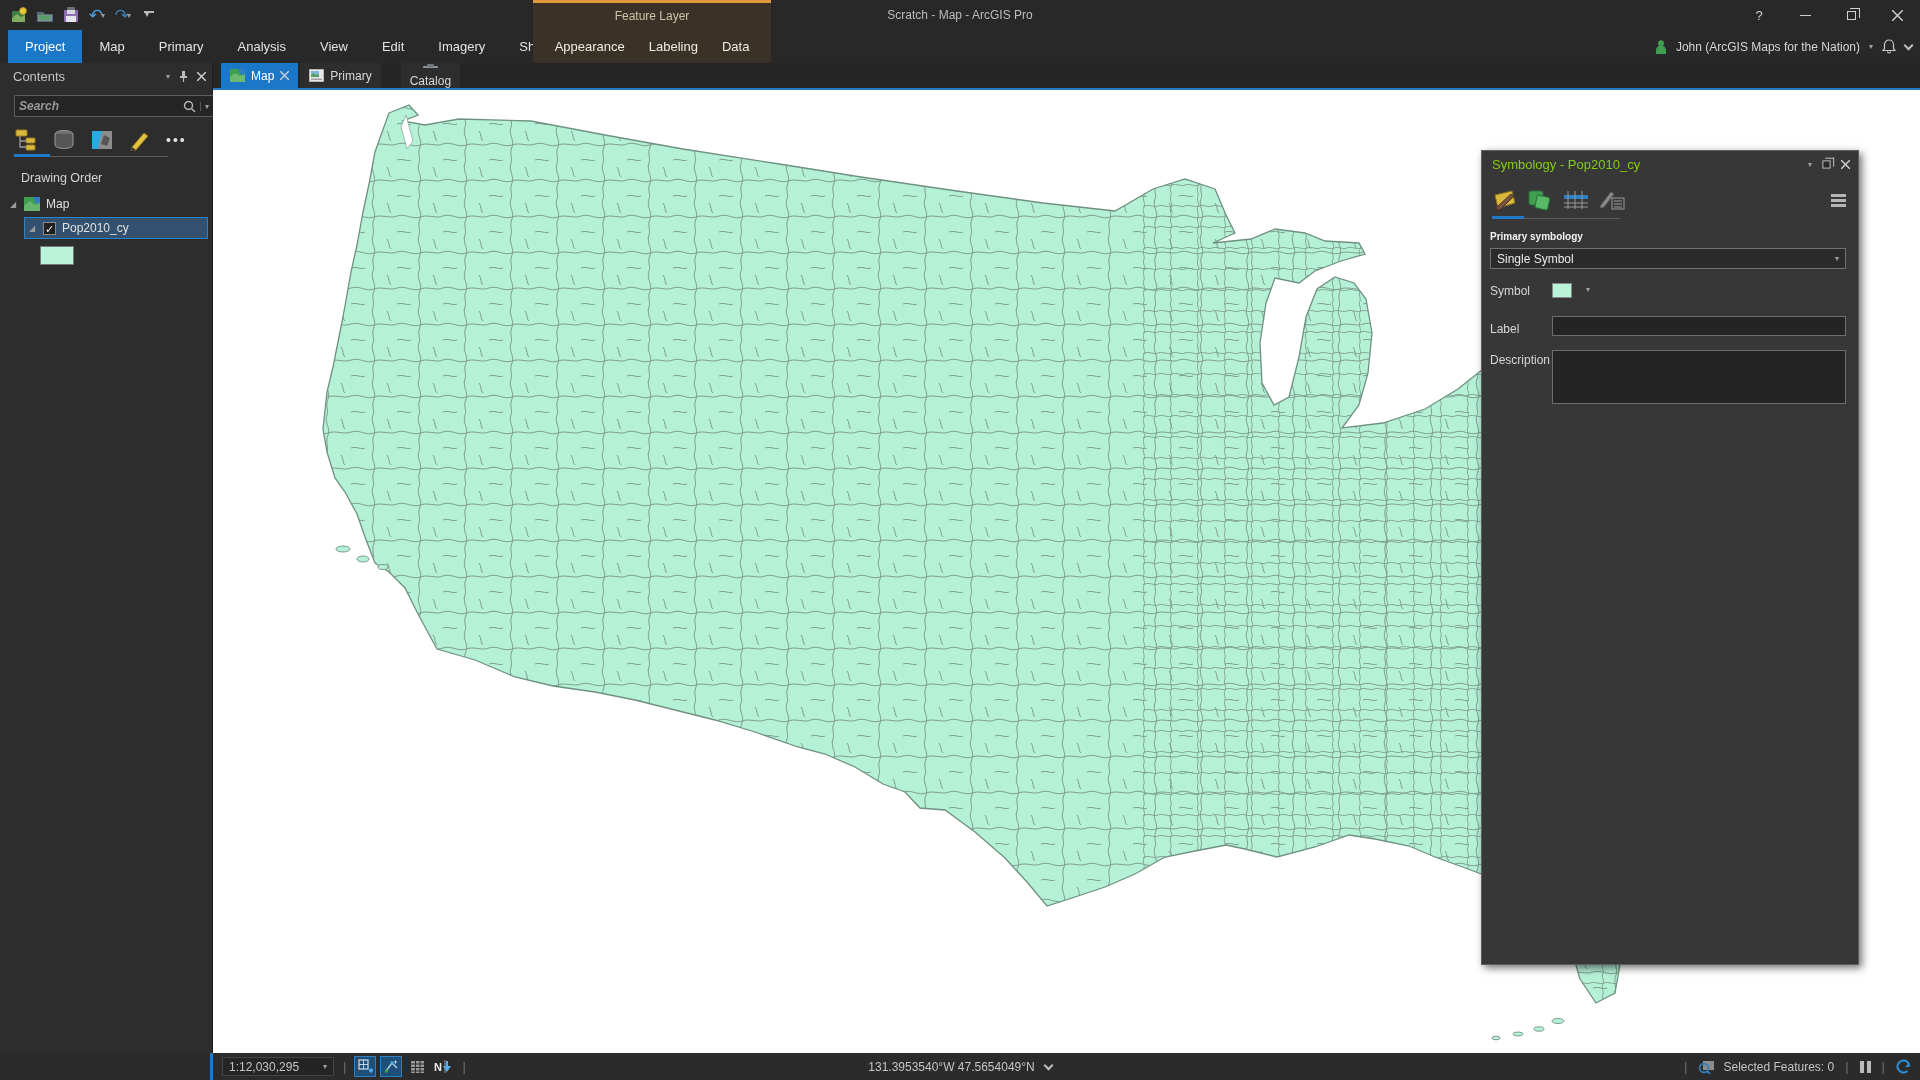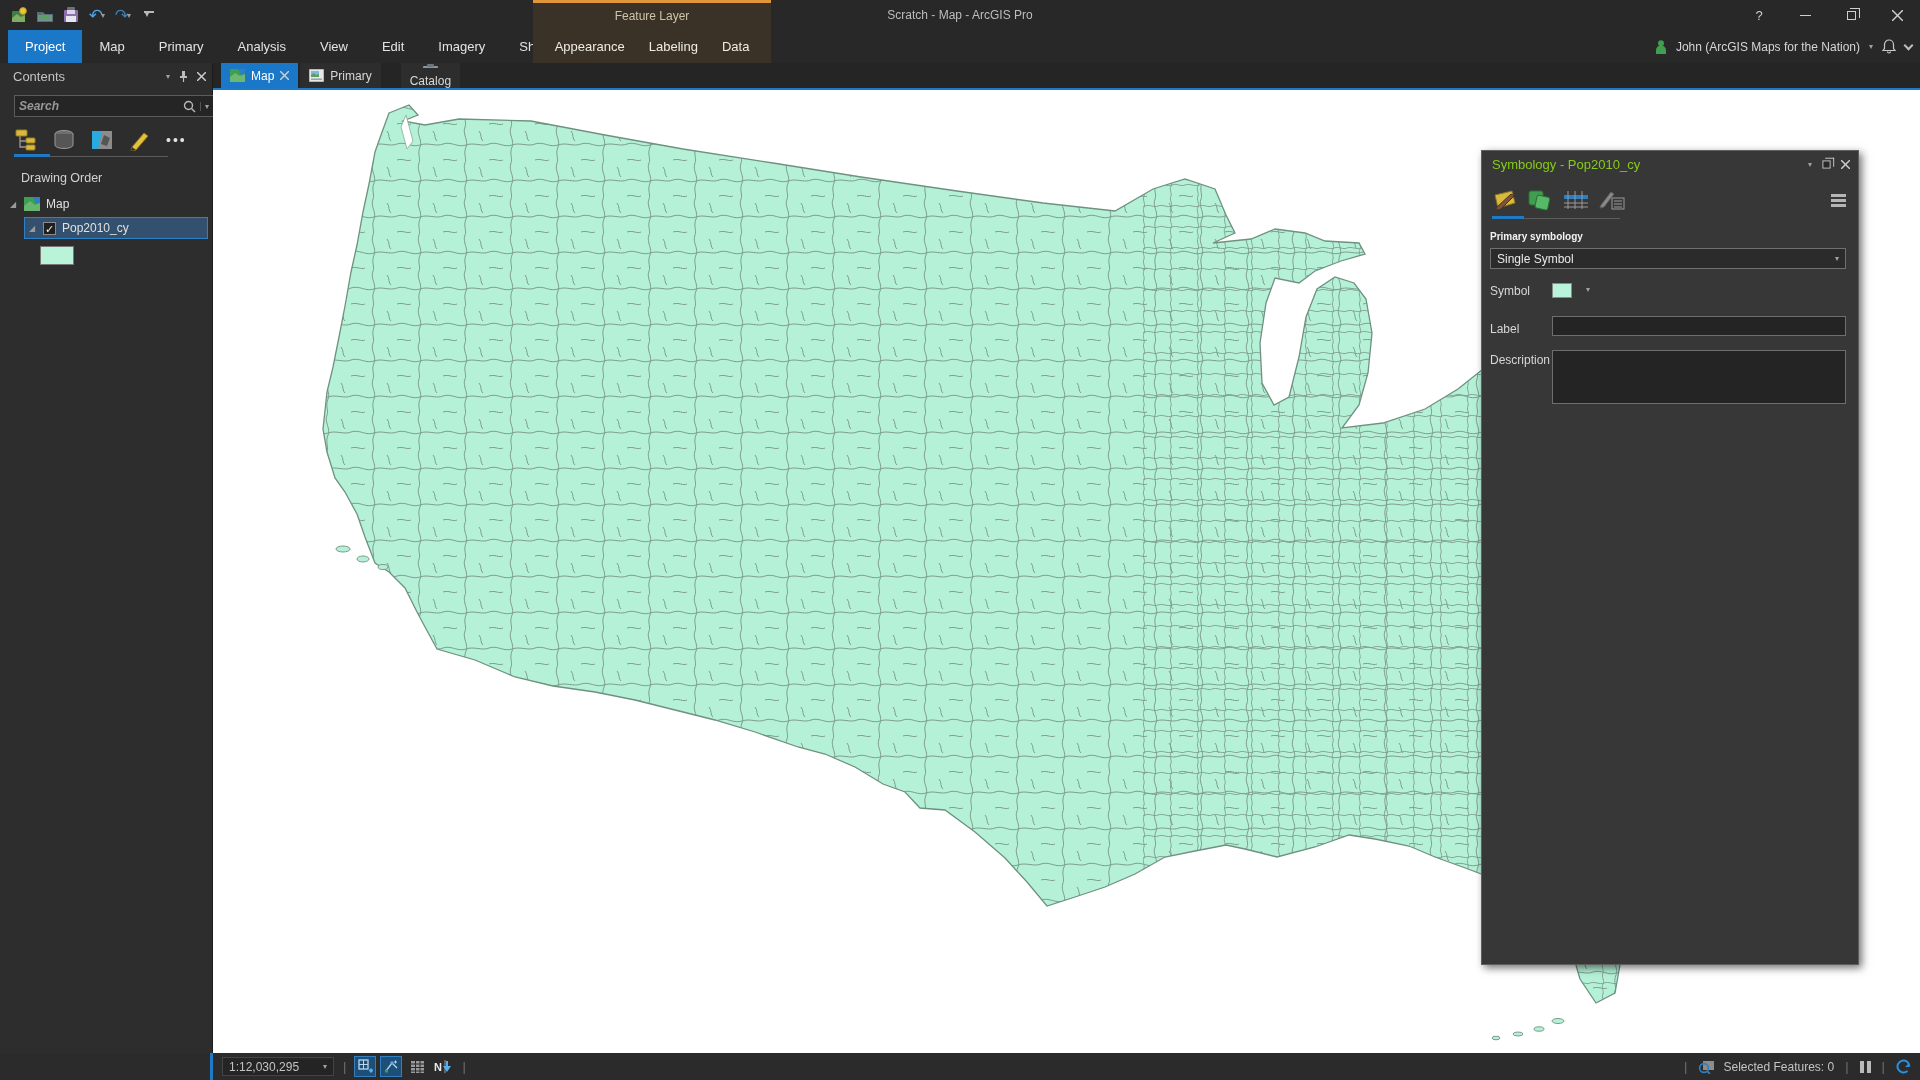--- a/index.html
+++ b/index.html
@@ -463,20 +463,24 @@
       <span class="sb-ico">
         <svg width="18" height="15">
             <text x="0" y="12" fill="#e8e8e8" font-size="11" font-family="Liberation Sans, sans-serif" font-weight="bold">N</text>
             <line x1="11" y1="1" x2="11" y2="14" stroke="#9a9a9a"></line>
             <path d="M12,2 l4,6 h-3 l0,5 -2,0 0,-5 h-3 z" fill="#57aee8" transform="rotate(180 12.5 7.5)"></path>
           </svg>
       </span>
       <span class="sb-sep">|</span>
     </div>
 
+    <div class="sb-center">
+      <span>131.3953540°W 47.5654049°N</span>
+      <span class="chev"></span>
+    </div>
 
     <div class="sb-right">
       <span class="sb-sep">|</span>
       <svg width="17" height="14">
           <rect x="5" y="1" width="11" height="9" fill="#8c8c8c"></rect>
           <circle cx="6" cy="8" r="4.4" fill="none" stroke="#2e7fc1" stroke-width="1.6"></circle>
           <line x1="9" y1="11" x2="12" y2="14" stroke="#2e7fc1" stroke-width="1.8"></line>
         </svg>
       <span>Selected Features: 0</span>
       <span class="sb-sep">|</span>

